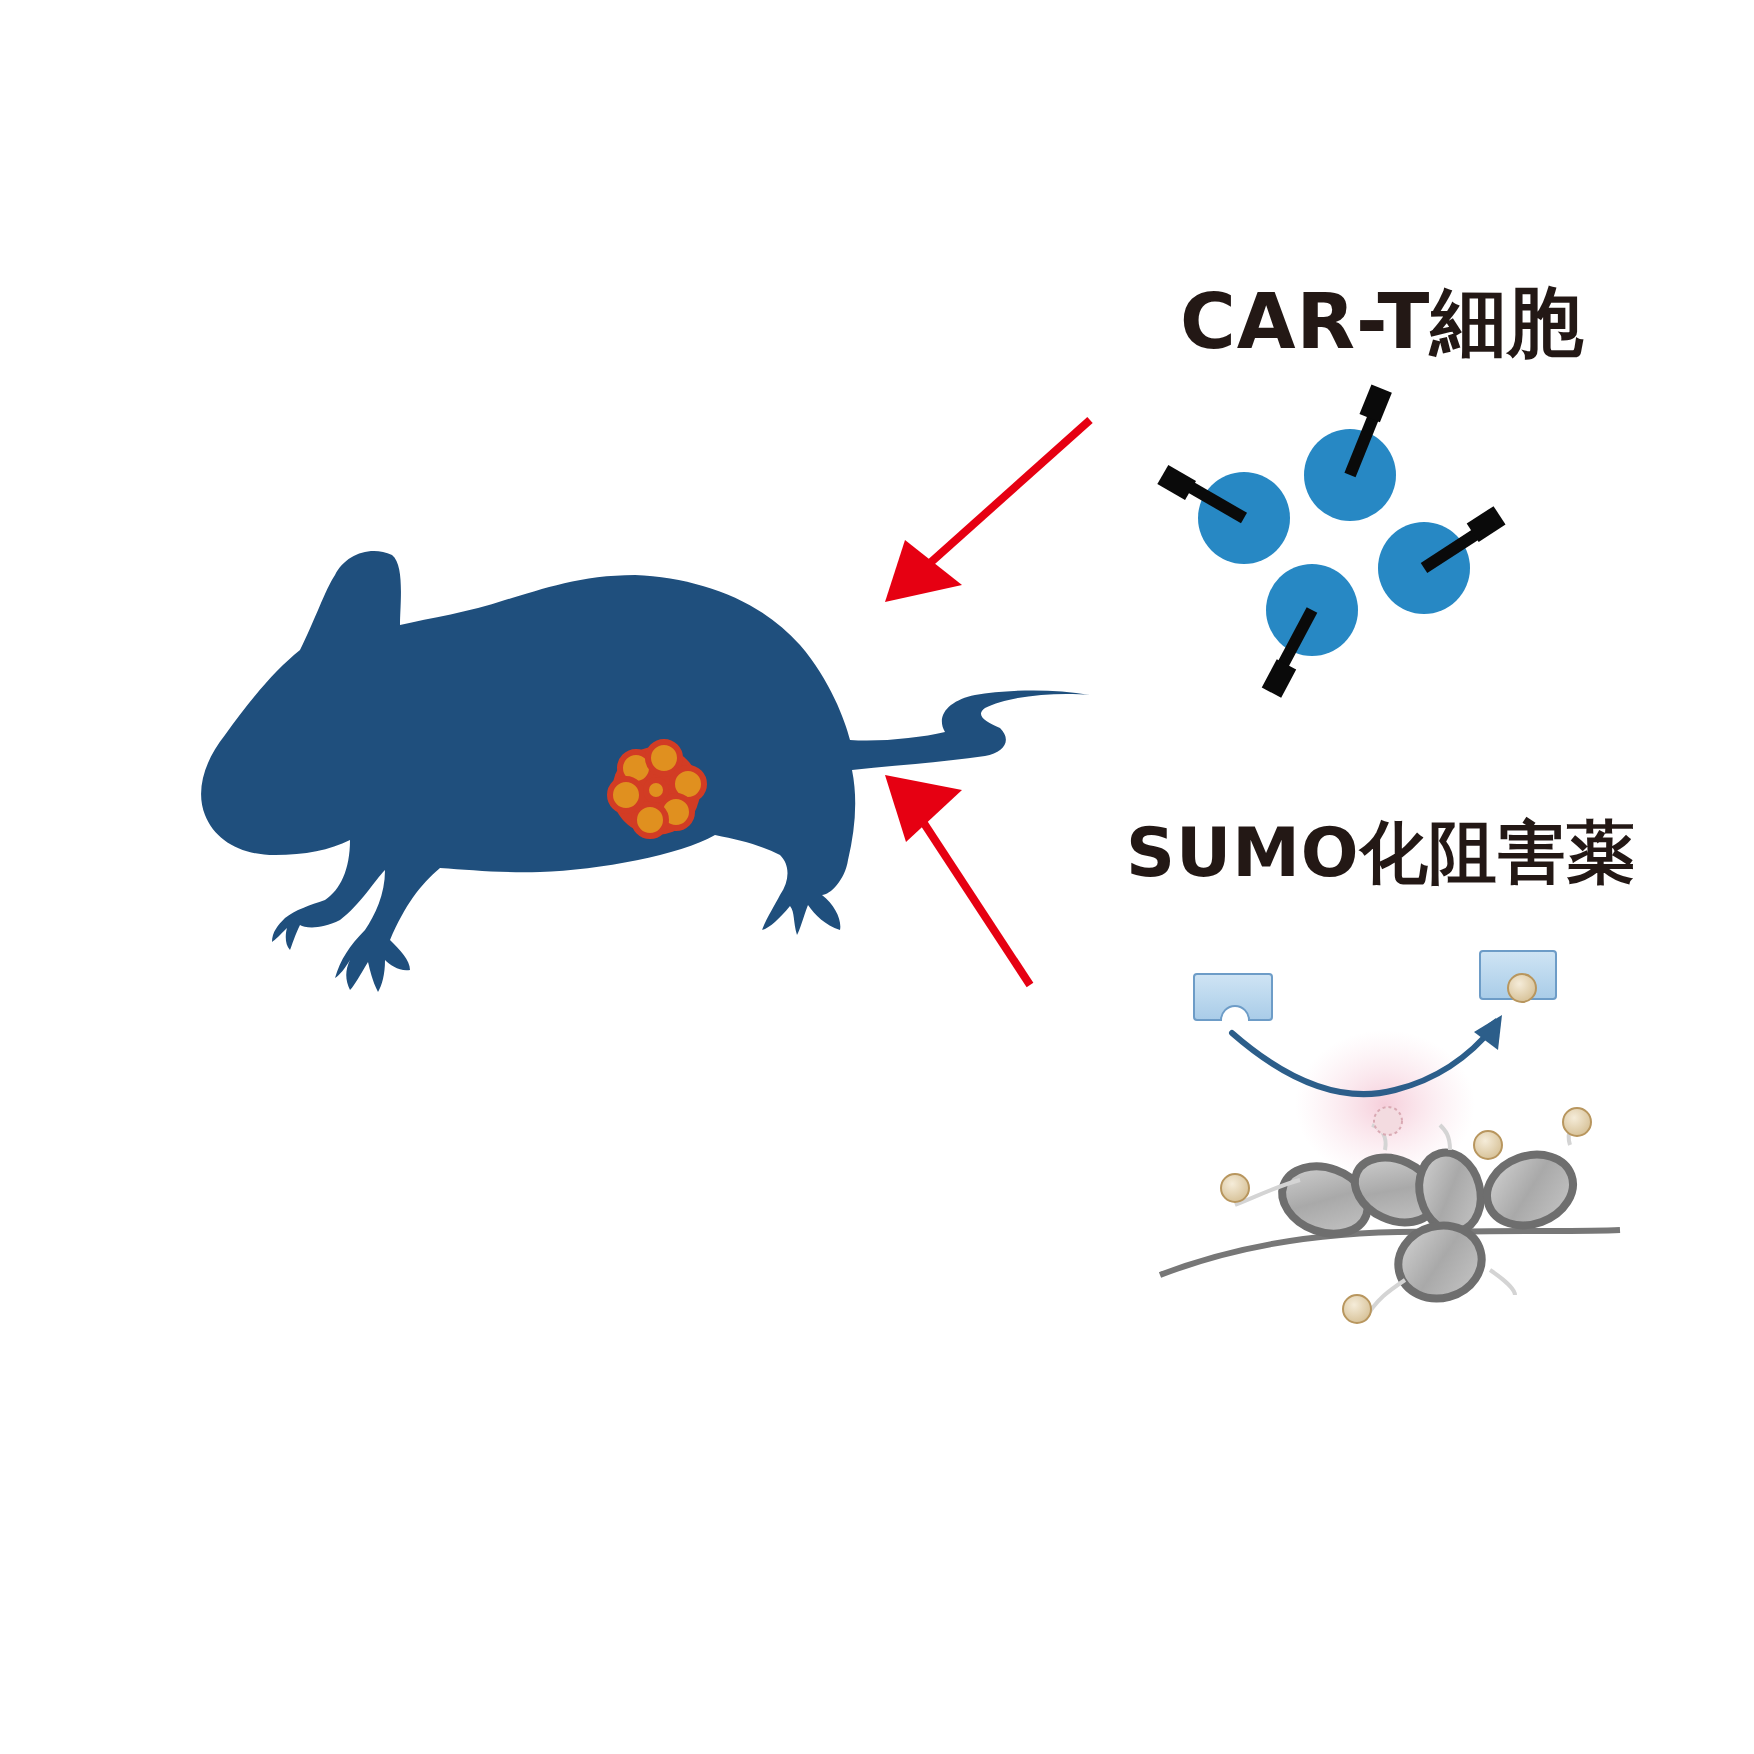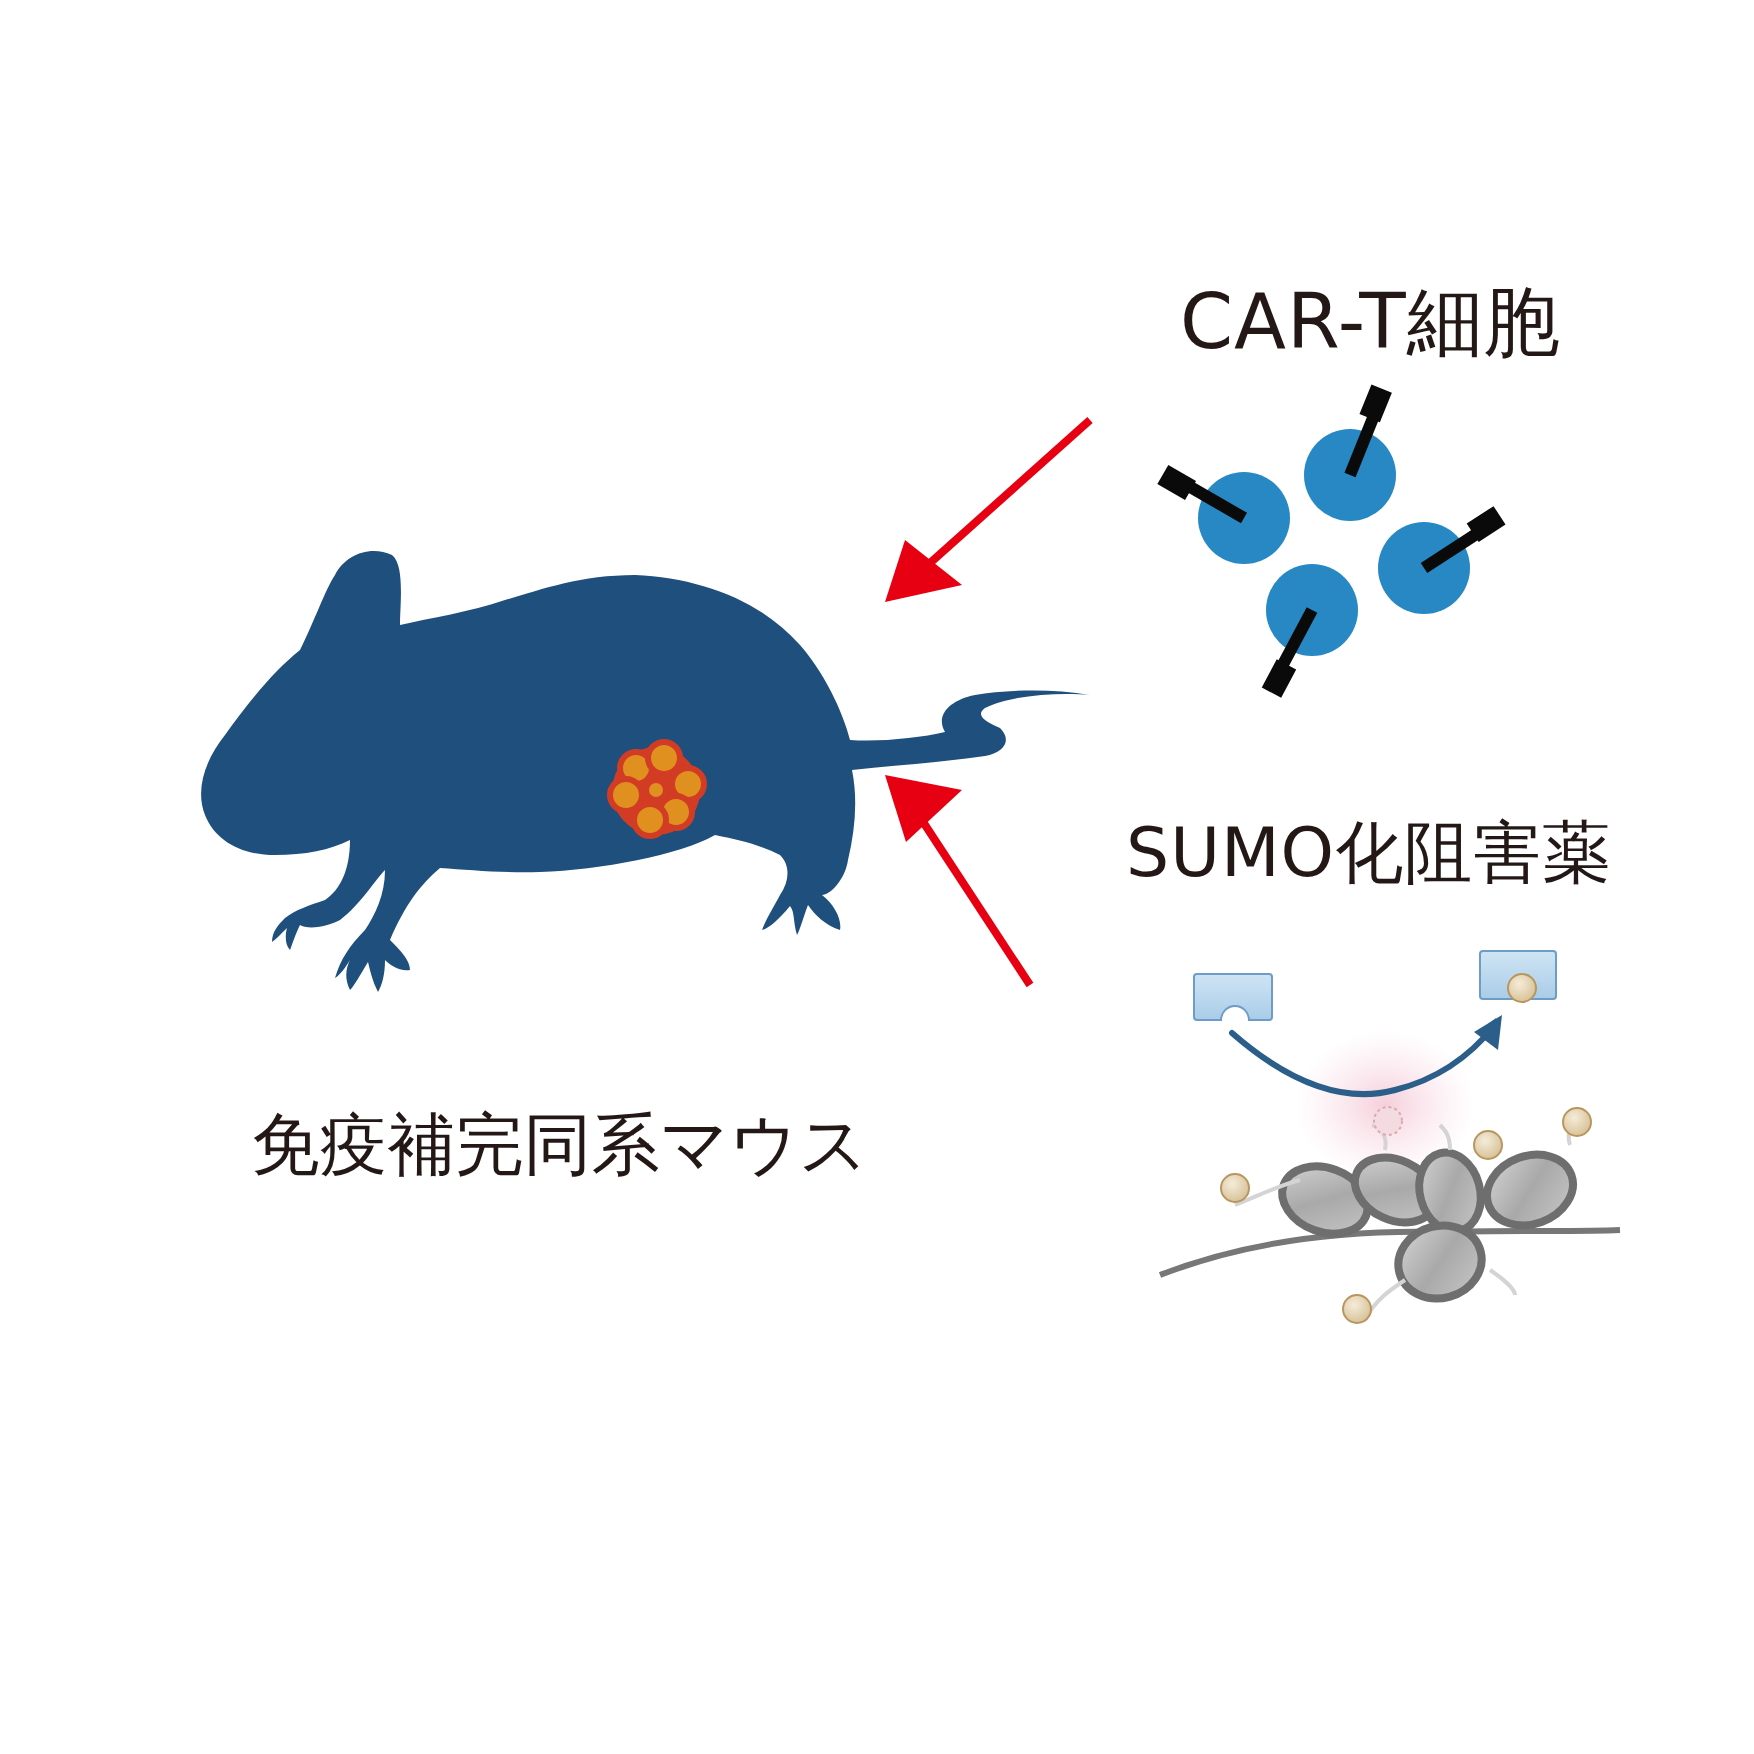--- a/index.html
+++ b/index.html
@@ -1,17 +1,17 @@
 <!DOCTYPE html>
 <html><head>
 <meta charset="utf-8">
 <style>
   html, body { margin:0; padding:0; background:#ffffff; }
   body { width:1754px; height:1754px; position:relative; overflow:hidden; font-family:"DejaVu Sans", "Liberation Sans", sans-serif; color:#231815; }
-  .label { position:absolute; white-space:nowrap; color:#231815; }
+  .label { position:absolute; white-space:nowrap; color:#231815;font-weight:bold; }
   #car-label { left:1180px; top:272px; font-size:76px; letter-spacing:1px; }
   #sumo-label { left:1126px; top:808px; font-size:68px; letter-spacing:1px; }
   #mouse-label { left:60px; top:1098px; width:1000px; text-align:center; font-size:68px; line-height:94px; }
   svg.layer { position:absolute; left:0; top:0; }
 </style>
 </head>
 <body>
 
 <svg class="layer" width="1754" height="1754" viewBox="0 0 1754 1754">
   <defs>
@@ -174,14 +174,13 @@
       <circle cx="1488" cy="1145" r="14"></circle>
       <circle cx="1577" cy="1122" r="14"></circle>
       <circle cx="1357" cy="1309" r="14"></circle>
     </g>
   </g>
 </svg>
 
 <div class="label" id="car-label">CAR-T細胞</div>
 <div class="label" id="sumo-label">SUMO化阻害薬</div>
 <div class="label" id="mouse-label">
-  <div>免疫補完同系マウス</div>
 </div>
 
 </body></html>

